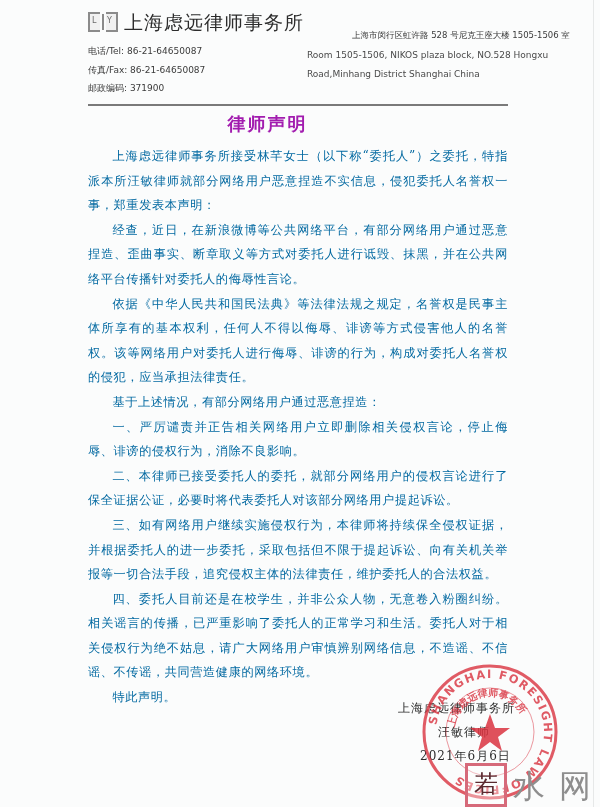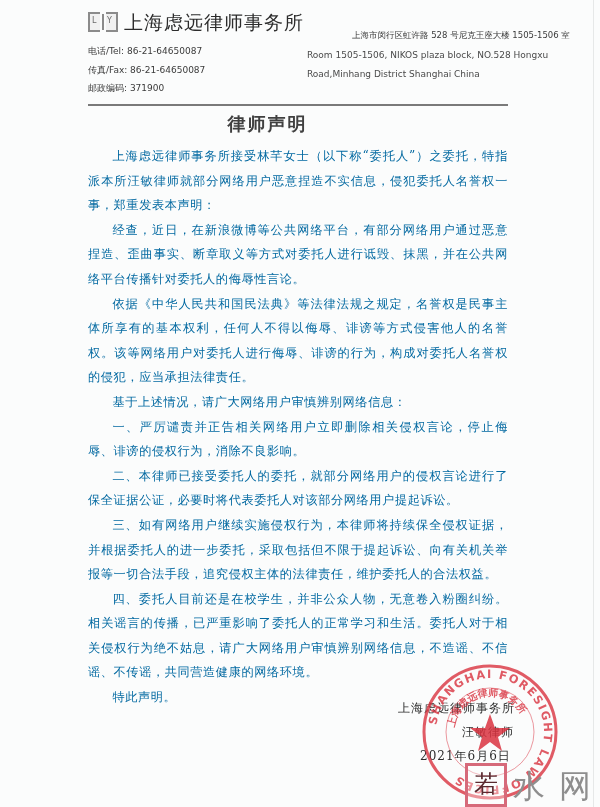--- a/index.html
+++ b/index.html
@@ -19,21 +19,21 @@
   .logo .box.l { left:0; border-right:none; }
   .logo .box.r { right:0; border-left:none; }
   .logo .mid { position:absolute; left:14px; top:2px; width:2px; height:16px; background:#8b8b8b; }
   .logo .g { position:absolute; top:4px; font-size:8px; color:#6b6b6b; font-family:"DejaVu Sans", sans-serif; }
   .firm-name { position:absolute; left:124px; top:10px; font-size:19px; color:#2c2c2c; letter-spacing:1px; font-family:"DejaVu Sans", sans-serif; }
   .contact { position:absolute; left:88px; font-size:9px; color:#3a3a3a; font-family:"DejaVu Sans", sans-serif; }
   .addr-cn { position:absolute; left:307px; top:30px; font-size:8.5px; color:#3a3a3a; font-family:"DejaVu Sans", sans-serif;margin-left:45px; }
   .addr-en { position:absolute; left:307px; font-size:9px; color:#4a4a4a; font-family:"DejaVu Sans", sans-serif; }
   .rule { position:absolute; left:88px; top:104px; width:420px; height:2px; background:#7a7a7a; }
 
-  .title { position:absolute; left:0; width:535px; top:112px; text-align:center; font-size:18px; font-weight:bold; color:#404040; letter-spacing:2px; }
+  .title { position:absolute; left:0; width:535px; top:112px; text-align:center; font-size:18px; font-weight:bold; color:#a21caf; letter-spacing:2px; }
 
   .body { position:absolute; left:88px; top:144px; width:420px; font-size:12.2px; line-height:24.6px; color:#0369a1; text-align:justify; letter-spacing:0.6px; }
   .body p { margin:0; text-indent:2em; }
 
   .sig { position:absolute; font-size:12px; color:#2b2b2b; letter-spacing:1px; z-index:2; }
 
   .stamp { position:absolute; left:420px; top:662px; width:140px; height:140px; z-index:3; pointer-events:none; }
 
   .watermark { position:absolute; left:465px; top:763px; z-index:4; font-family:"DejaVu Sans", sans-serif; }
   .wm-box { position:absolute; left:0; top:0; width:42px; height:44px; border:3px solid #d66a7a; box-sizing:border-box; color:#5a2a30; font-size:24px; text-align:center; line-height:36px; background:rgba(255,255,255,0.35); }
@@ -63,30 +63,30 @@
   <div class="addr-en" style="top:69px;">Road,Minhang District Shanghai China</div>
 
   <div class="rule"></div>
 
   <div class="title">律师声明</div>
 
   <div class="body">
     <p>上海虑远律师事务所接受林芊女士（以下称“委托人”）之委托，特指派本所汪敏律师就部分网络用户恶意捏造不实信息，侵犯委托人名誉权一事，郑重发表本声明：</p>
     <p>经查，近日，在新浪微博等公共网络平台，有部分网络用户通过恶意捏造、歪曲事实、断章取义等方式对委托人进行诋毁、抹黑，并在公共网络平台传播针对委托人的侮辱性言论。</p>
     <p>依据《中华人民共和国民法典》等法律法规之规定，名誉权是民事主体所享有的基本权利，任何人不得以侮辱、诽谤等方式侵害他人的名誉权。该等网络用户对委托人进行侮辱、诽谤的行为，构成对委托人名誉权的侵犯，应当承担法律责任。</p>
-    <p>基于上述情况，请广大网络用户审慎辨别网络信息：</p>
+    <p>基于上述情况，有部分网络用户通过恶意捏造：</p>
     <p>一、严厉谴责并正告相关网络用户立即删除相关侵权言论，停止侮辱、诽谤的侵权行为，消除不良影响。</p>
     <p>二、本律师已接受委托人的委托，就部分网络用户的侵权言论进行了保全证据公证，必要时将代表委托人对该部分网络用户提起诉讼。</p>
     <p>三、如有网络用户继续实施侵权行为，本律师将持续保全侵权证据，并根据委托人的进一步委托，采取包括但不限于提起诉讼、向有关机关举报等一切合法手段，追究侵权主体的法律责任，维护委托人的合法权益。</p>
     <p>四、委托人目前还是在校学生，并非公众人物，无意卷入粉圈纠纷。相关谣言的传播，已严重影响了委托人的正常学习和生活。委托人对于相关侵权行为绝不姑息，请广大网络用户审慎辨别网络信息，不造谣、不信谣、不传谣，共同营造健康的网络环境。</p>
     <p>特此声明。</p>
   </div>
 
   <div class="sig" style="left:398px; top:700px;">上海虑远律师事务所</div>
-  <div class="sig" style="left:462px; top:724px;">汪敏律师</div>
+  <div class="sig" style="left:438px; top:724px;">汪敏律师</div>
   <div class="sig" style="left:420px; top:748px;">2021年6月6日</div>
 
   <svg class="stamp" viewBox="0 0 140 140">
     <defs>
       <path id="sealArc" d="M 70 70 m -54 0 a 54 54 0 1 1 108 0 a 54 54 0 1 1 -108 0"></path>
       <path id="sealInner" d="M 70 70 m -36 0 a 36 36 0 1 1 72 0"></path>
     </defs>
     <circle cx="70" cy="70" r="66" fill="none" stroke="#d9323f" stroke-width="3" opacity="0.8"></circle>
     <circle cx="70" cy="70" r="44" fill="none" stroke="#d9323f" stroke-width="1" opacity="0.5"></circle>
     <text font-family="DejaVu Sans, sans-serif" font-size="11.5" font-weight="bold" fill="#d9323f" opacity="0.8" letter-spacing="1.5">

